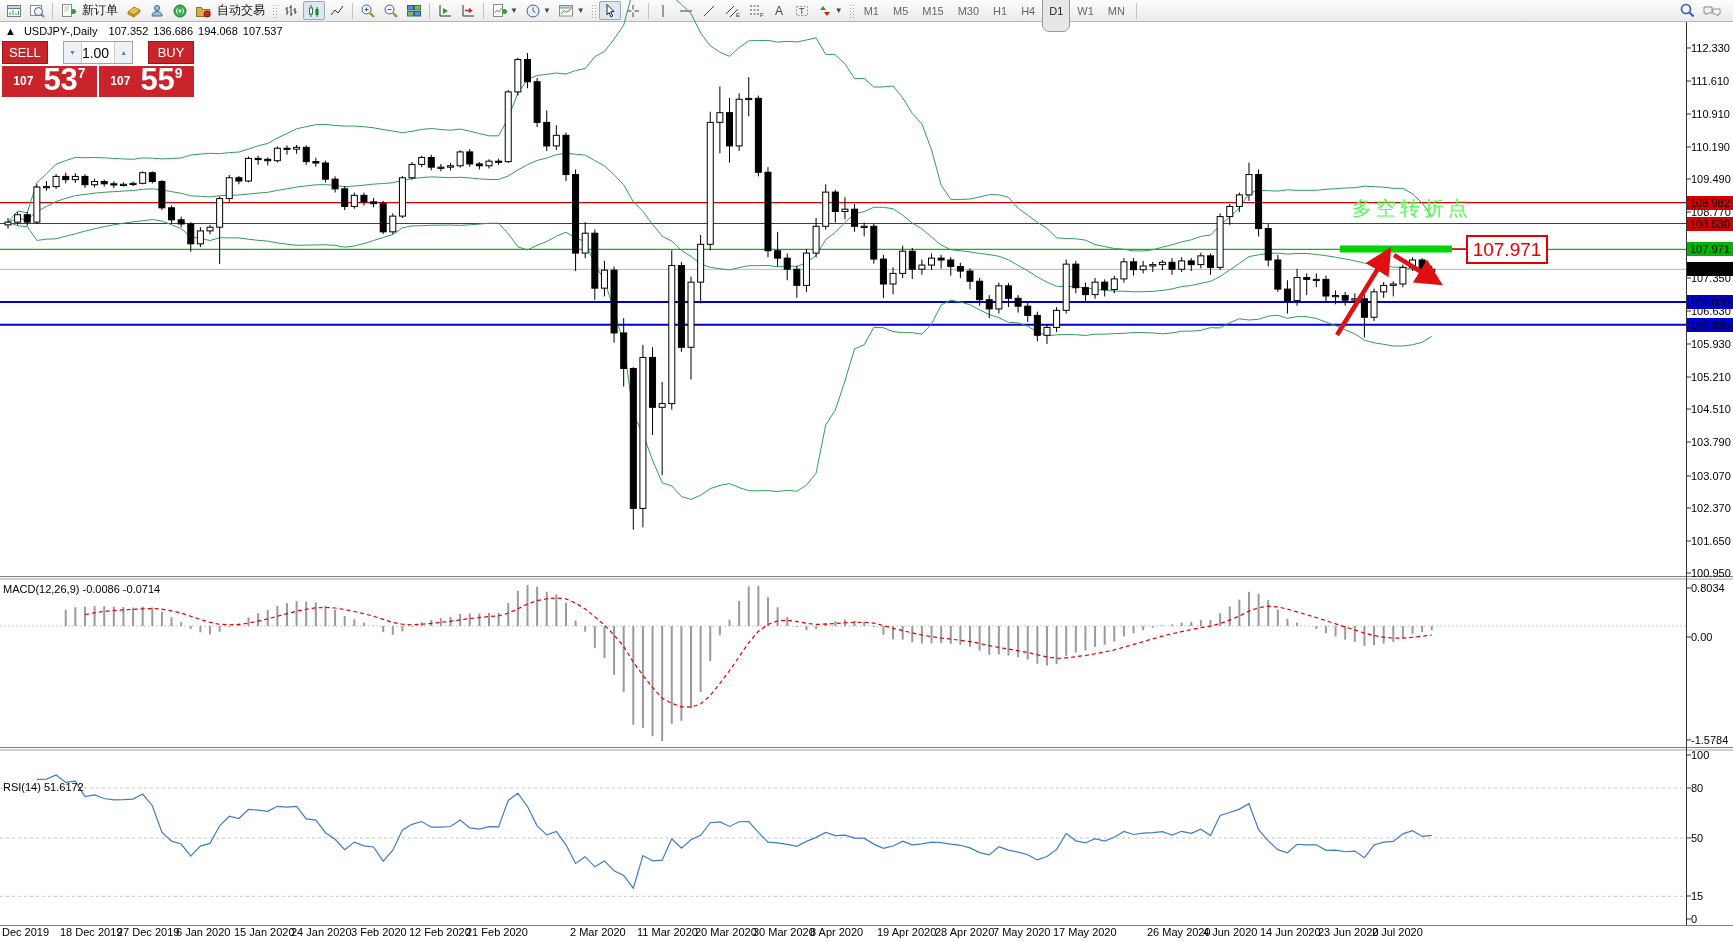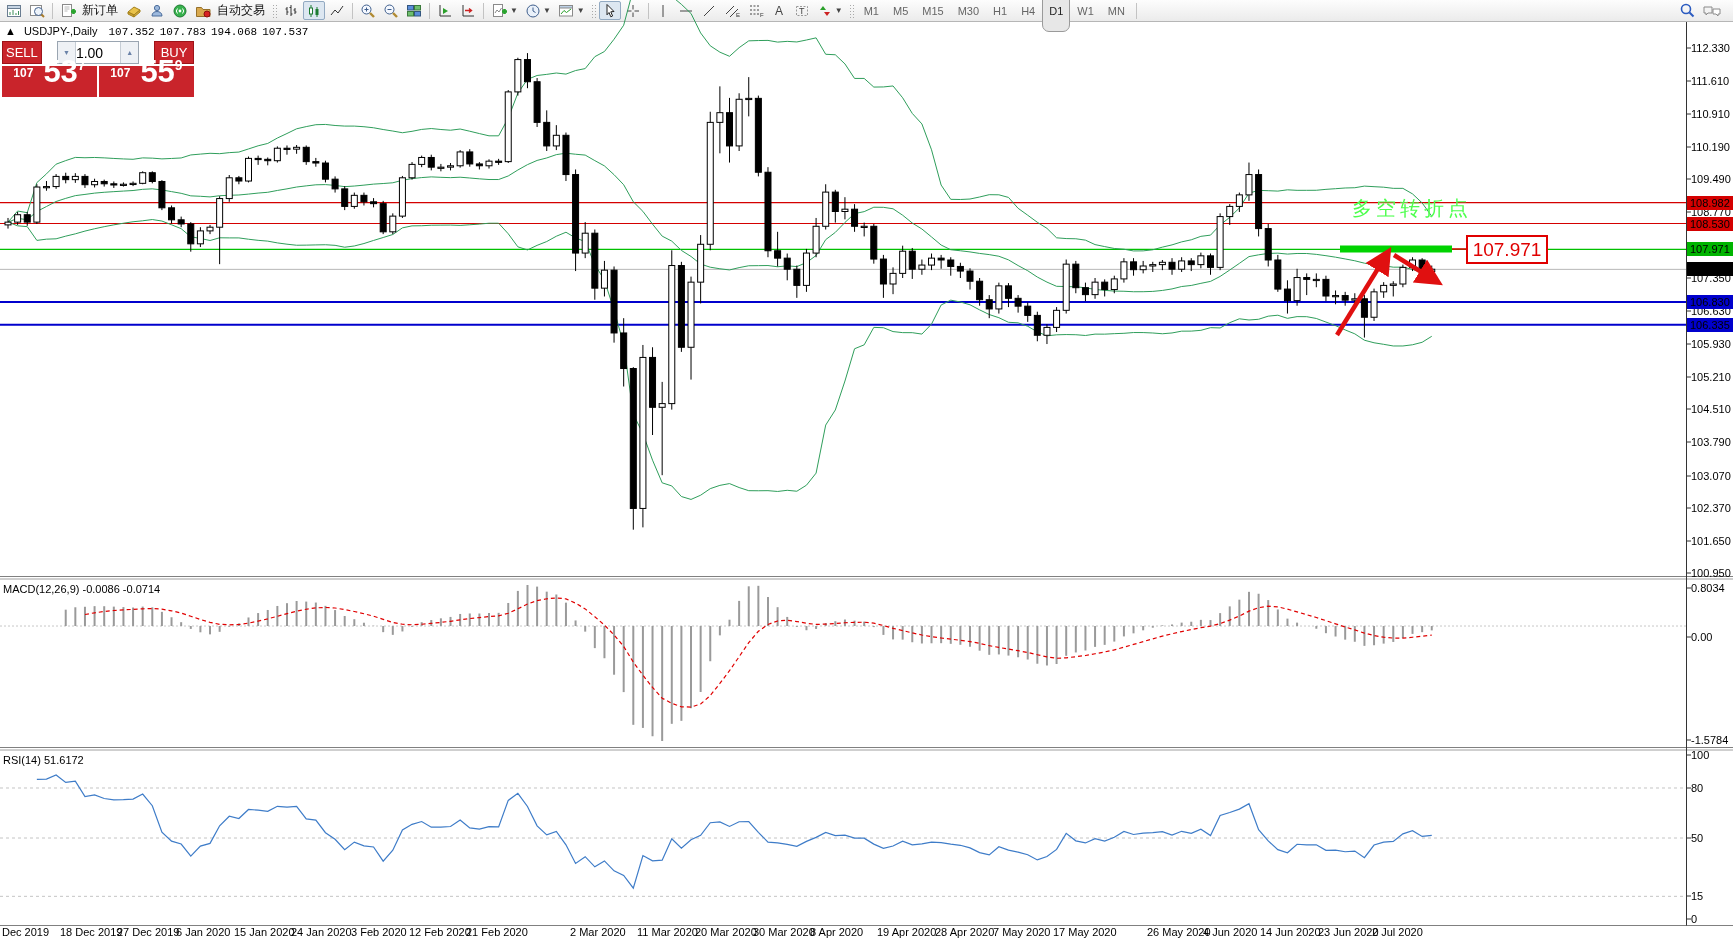--- a/index.html
+++ b/index.html
@@ -18,39 +18,39 @@
   .caret{font-size:8px;color:#444;margin-left:2px;}
   .tfbtn{font-size:11px;color:#666;height:17px;display:flex;align-items:center;padding:12px 6px;
     border:1px solid transparent;border-radius:2px;}
   .tfbtn.pressed{background:#e7e7e7;border-color:#9a9a9a;color:#222;border-radius:7px;}
   #tb-right{margin-left:auto;display:flex;align-items:center;margin-right:8px;}
   
   #chart-svg{position:absolute;left:0;top:0;z-index:1;}
   #chart-svg text{font-family:"Liberation Sans",sans-serif;font-size:11px;fill:#000;}
   .title{position:absolute;left:5px;top:25px;font-size:11px;color:#000;z-index:4;white-space:nowrap;}
   .title b{font-weight:normal;margin-right:8px;}
-  .title span{margin-right:5px;font-family:Liberation Mono, monospace;}
+  .title span{margin-right:5px;}
   .plabel{position:absolute;left:3px;font-size:11px;color:#000;z-index:4;white-space:nowrap;}
   .annot{position:absolute;left:1352px;top:195px;font-size:20px;font-weight:normal;color:#4dff4d;
     letter-spacing:4px;z-index:4;white-space:nowrap;}
   .ptag{position:absolute;left:1466px;top:235px;width:78px;height:25px;border:2px solid #e00000;
     color:#e00000;font-size:19px;display:flex;align-items:center;justify-content:center;background:#fff;z-index:4;}
   
   .trade{position:absolute;left:2px;top:41px;width:192px;z-index:5;}
   .trow1{display:flex;height:23px;gap:15px;}
   .btn-sell,.btn-buy{width:55px;background:#c9242b;color:#fff;font-size:13px;display:flex;
     align-items:center;justify-content:center;border:1px solid #9e1218;box-sizing:border-box;}
   .lot{flex:1;display:flex;background:#fff;border:1px solid #9aa5b1;box-sizing:border-box;}
   .lot-btn{width:17px;background:#eef1f5;color:#6a82a8;font-size:7px;display:flex;align-items:center;
     justify-content:center;}
   .lot-btn.dn{border-right:1px solid #c6cdd5;}
   .lot-btn.up{border-left:1px solid #c6cdd5;}
-  .lot-val{flex:1;display:flex;align-items:center;justify-content:flex-end;padding-right:17px;font-size:14px;color:#000;}
+  .lot-val{flex:1;display:flex;align-items:center;justify-content:flex-end;padding-right:5px;font-size:14px;color:#000;}
   .trow2{display:flex;gap:2px;margin-top:2px;height:31px;}
-  .pricebox{flex:1;background:#c9242b;color:#fff;display:flex;align-items:flex-end;justify-content:center;padding-bottom:13px;}
+  .pricebox{flex:1;background:#c9242b;color:#fff;display:flex;align-items:flex-end;justify-content:center;padding-bottom:5px;}
   .p-small{font-size:12px;font-weight:bold;margin-right:2px;margin-bottom:4px;}
   .p-big{font-size:31px;font-weight:bold;line-height:25px;margin-left:8px;}
   .p-sup{font-size:14px;font-weight:bold;margin-bottom:11px;}
   .micon{display:block;}
 </style>
 </head>
 <body>
 
 <div id="app">
 
@@ -839,21 +839,21 @@
         <text x="1147" y="936">26 May 2020</text>
         <text x="1203" y="936">4 Jun 2020</text>
         <text x="1260" y="936">14 Jun 2020</text>
         <text x="1318" y="936">23 Jun 2020</text>
         <text x="1372" y="936">2 Jul 2020</text>
       </g>
     </svg>
 
   <div class="title">
     <b>▲</b><b>USDJPY-,Daily</b>
-    <span>107.352</span><span>107.783</span><span>194.068</span><span>107.537</span>
+    <span>107.352</span><span>136.686</span><span>194.068</span><span>107.537</span>
   </div>
 
   <div class="trade">
     <div class="trow1">
       <div class="btn-sell">SELL</div>
       <div class="lot">
         <div class="lot-btn dn">▼</div>
         <div class="lot-val">1.00</div>
         <div class="lot-btn up">▲</div>
       </div>
@@ -872,17 +872,17 @@
       </div>
     </div>
   </div>
 
   <div class="annot">多空转折点</div>
   <div class="ptag">107.971</div>
 
   <div class="plabel" style="top:583px;">
     <span>MACD(12,26,9)</span> <span>-0.0086 -0.0714</span>
   </div>
-  <div class="plabel" style="top:754px;">
+  <div class="plabel" style="top:781px;">
     <span>RSI(14)</span> <span>51.6172</span>
   </div>
 
 </div>
 
 </body></html>

